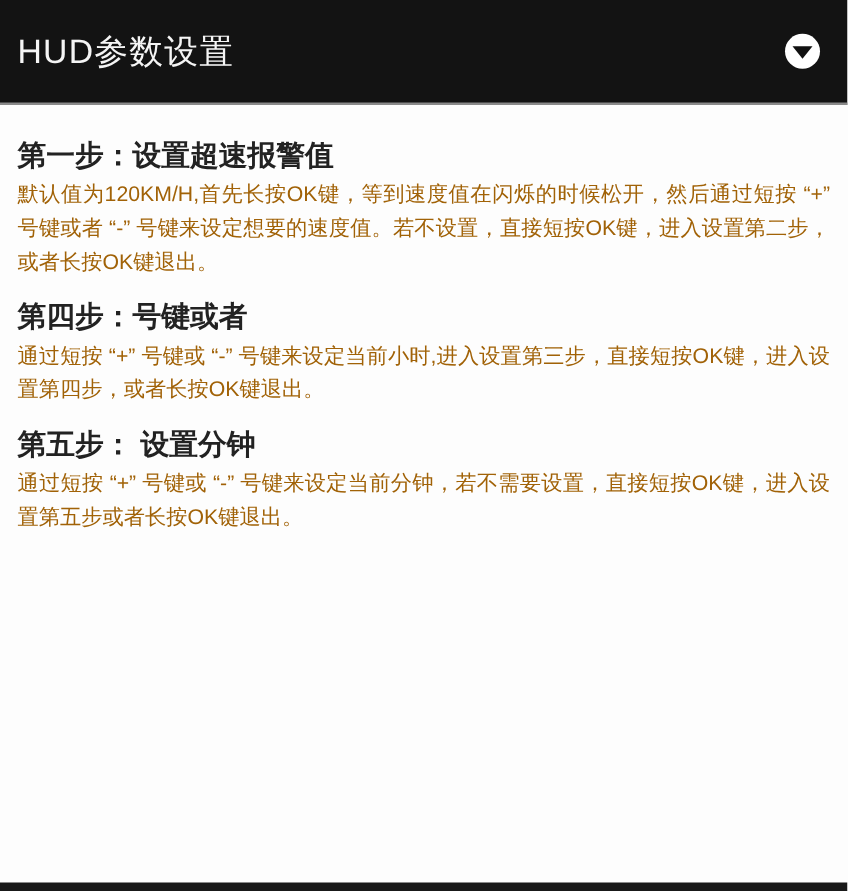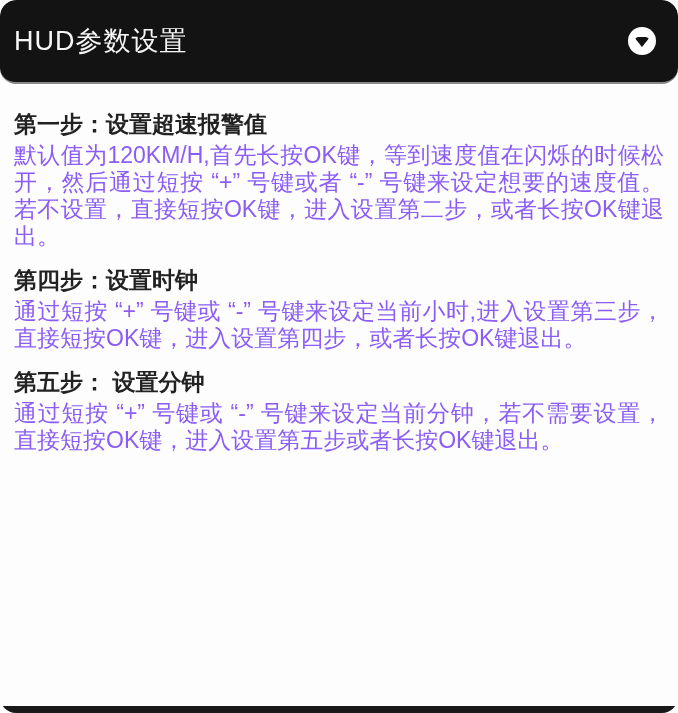--- a/index.html
+++ b/index.html
@@ -1,15 +1,15 @@
 <!DOCTYPE html>
 <html><head>
 <meta charset="utf-8">
 <style>
-  * { box-sizing: border-box; border-radius: 16px; }
+  * { box-sizing: border-box; }
   html, body {
     margin: 0; padding: 0;
     width: 678px; height: 713px;
     overflow: hidden;
     background: #fdfdfd;
     font-family: "Liberation Sans", "DejaVu Sans", sans-serif;
   }
   .page { position: relative; width: 678px; height: 713px; }
 
   
@@ -55,23 +55,23 @@
   .step-section + .step-section { margin-top: 20px; }
   .step-heading {
     margin: 0 0 7px 0;
     font-size: 23px;
     line-height: 21px;
     font-weight: 700;
     color: #222222;
   }
   .step-body {
     margin: 0;
-    font-size: 23px;
+    font-size: 17px;
     line-height: 27px;
-    color: #8b5cf6;
+    color: #a16207;
     text-align: justify;
     word-break: break-all;
   }
 
   
   .bottom-bar {
     position: absolute;
     left: 0; right: 0; bottom: 0;
     height: 7px;
     background: #191919;
@@ -96,21 +96,21 @@
       <p class="step-body">默认值为120KM/H,首先长按OK键，等到速度值在闪烁的时候松开，然后通过短按 “+” 号键或者 “-” 号键来设定想要的速度值。若不设置，直接短按OK键，进入设置第二步，或者长按OK键退出。</p>
     </div>
 
     <div class="step-section">
     </div>
 
     <div class="step-section">
     </div>
 
     <div class="step-section">
-      <h3 class="step-heading">第四步：设置时钟</h3>
+      <h3 class="step-heading">第四步：号键或者</h3>
       <p class="step-body">通过短按 “+” 号键或 “-” 号键来设定当前小时,进入设置第三步，直接短按OK键，进入设置第四步，或者长按OK键退出。</p>
     </div>
 
     <div class="step-section">
       <h3 class="step-heading">第五步： 设置分钟</h3>
       <p class="step-body">通过短按 “+” 号键或 “-” 号键来设定当前分钟，若不需要设置，直接短按OK键，进入设置第五步或者长按OK键退出。</p>
     </div>
 
   </div>
 

